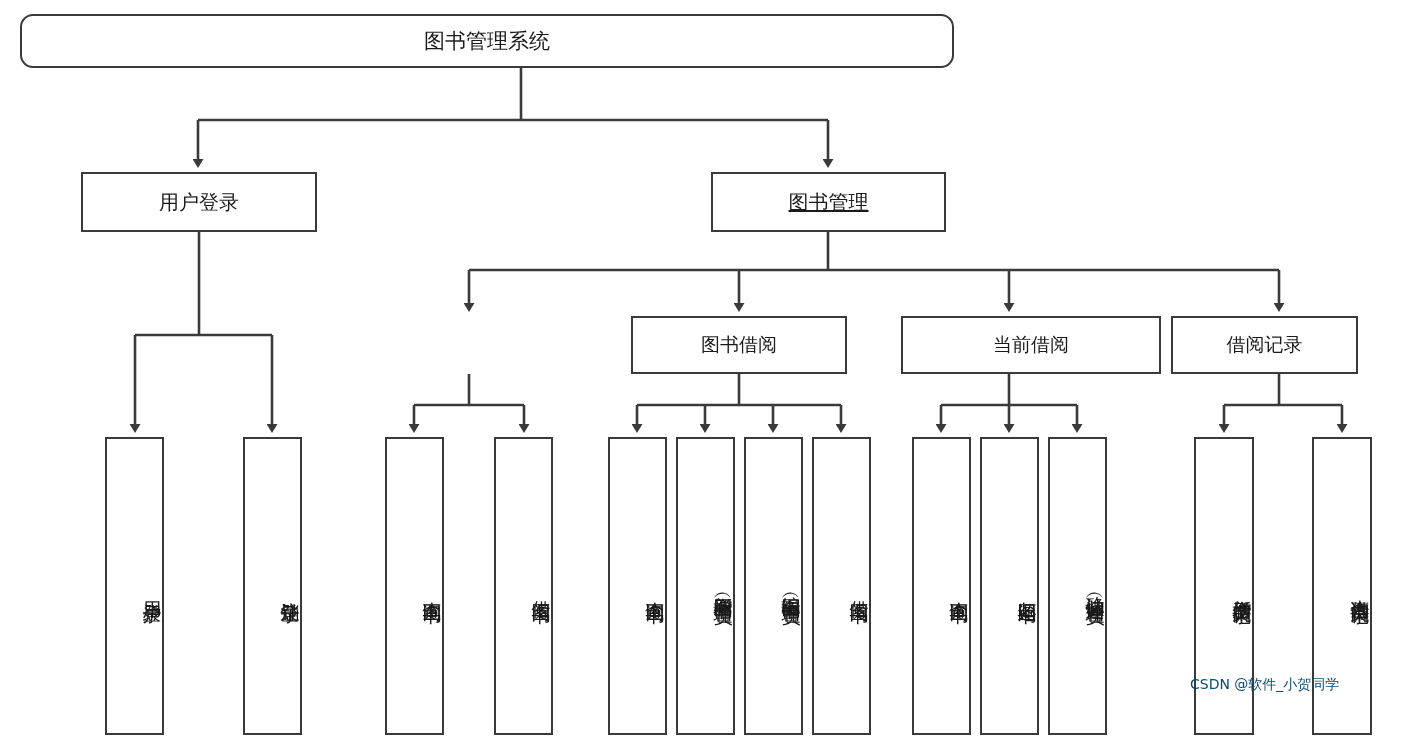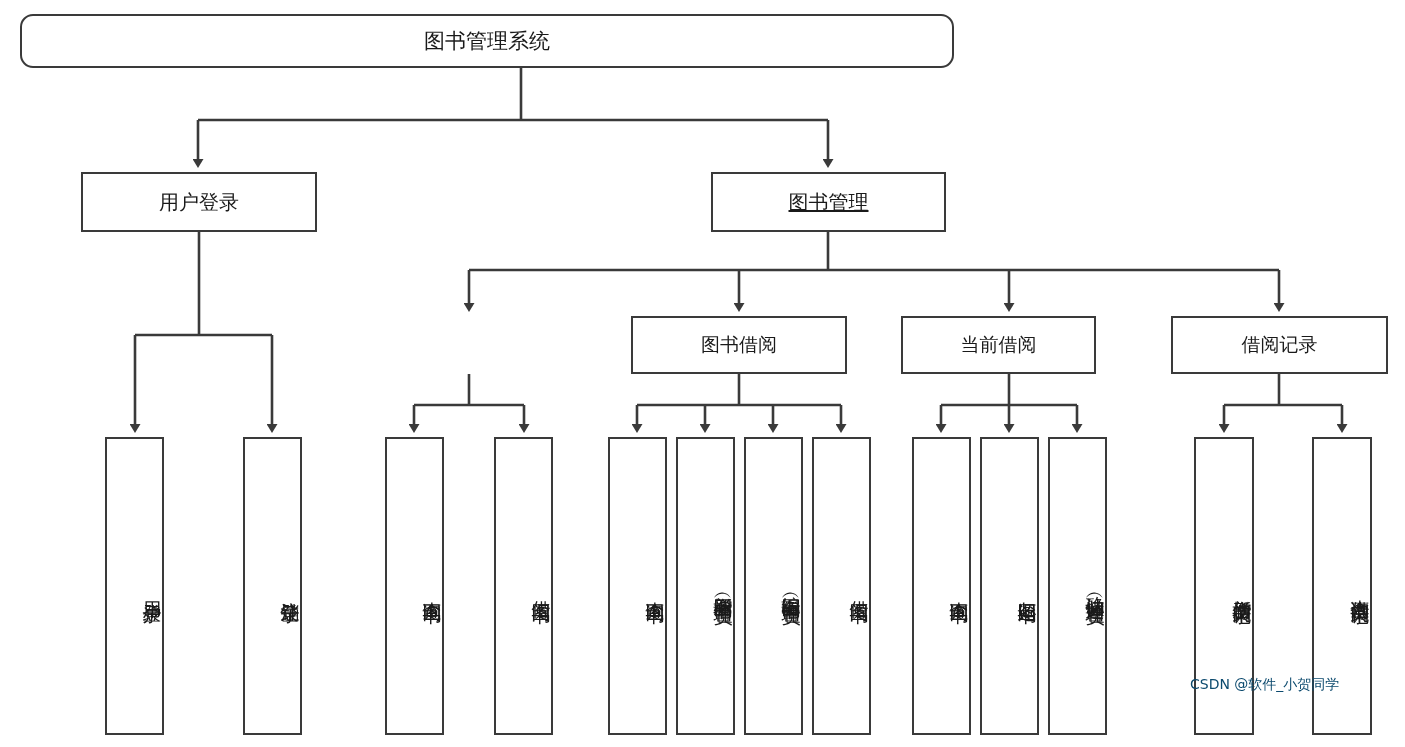--- a/index.html
+++ b/index.html
@@ -135,24 +135,24 @@
   <div class="node tier1" style="left:81px; top:172px; width:236px; height:60px;">
     <span class="label">用户登录</span>
   </div>
   <div class="node tier1" style="left:711px; top:172px; width:235px; height:60px;text-decoration:underline;">
     <span class="label">图书管理</span>
   </div>
 
   <div class="node tier2" style="left:631px; top:316px; width:216px; height:58px;">
     <span class="label">图书借阅</span>
   </div>
-  <div class="node tier2" style="left:901px; top:316px; width:195px; height:58px;">
+  <div class="node tier2" style="left:901px; top:316px; width:260px; height:58px;">
     <span class="label">当前借阅</span>
   </div>
-  <div class="node tier2" style="left:1171px; top:316px; width:217px; height:58px;">
+  <div class="node tier2" style="left:1171px; top:316px; width:187px; height:58px;">
     <span class="label">借阅记录</span>
   </div>
 
   <div class="node leaf" style="left:105px; top:437px; width:59px; height:298px;">
     <span class="label">用户登录</span>
   </div>
   <div class="node leaf" style="left:243px; top:437px; width:59px; height:298px;">
     <span class="label">注销登录</span>
   </div>
 

